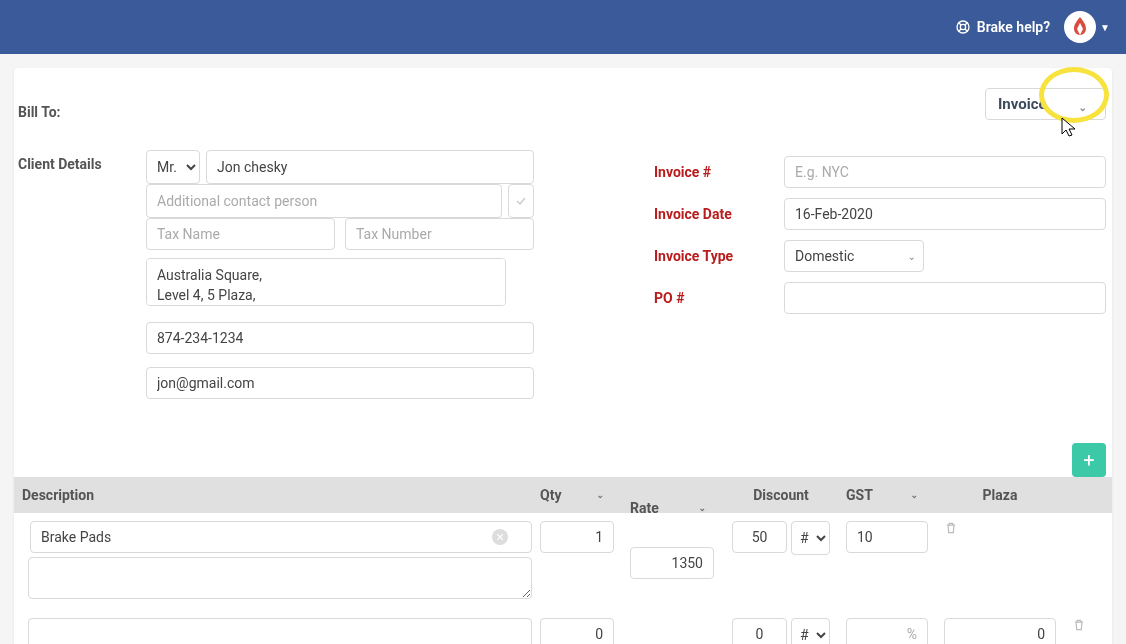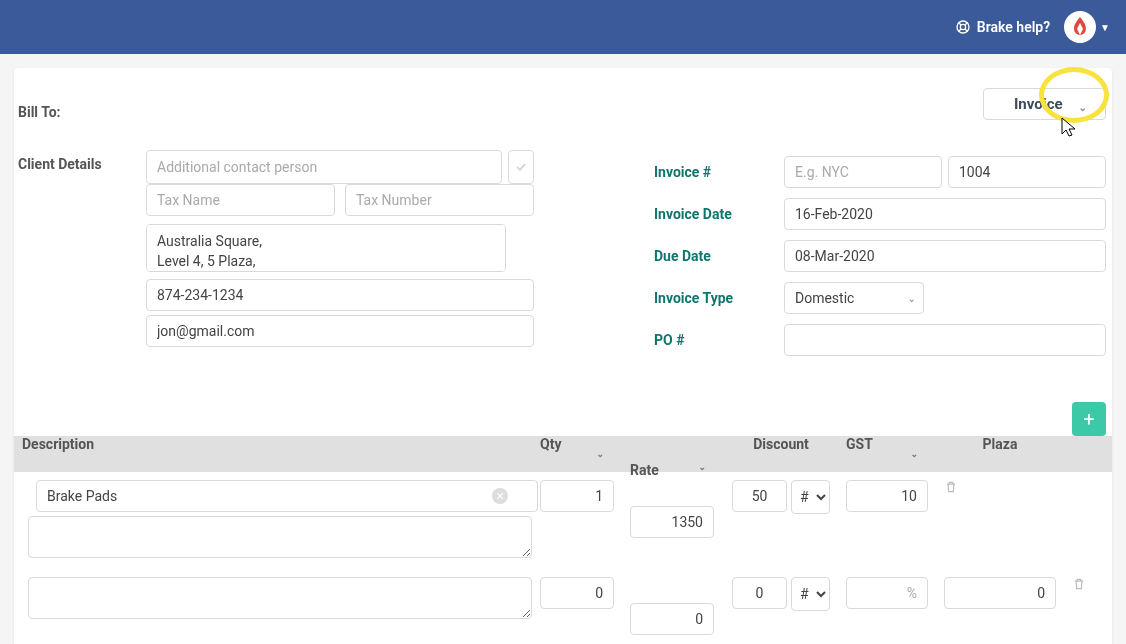--- a/index.html
+++ b/index.html
@@ -50,26 +50,26 @@
 
   .row { display: flex; margin-bottom: 8px; }
   .label-col { width: 128px; font-weight: 700; color: #555; font-size: 14px; padding-top: 6px; }
   .control-col { flex: 1; }
 
   .invoice-type-pill {
     position: absolute;
     right: 6px; top: -10px;
     border: 1px solid #d9d9d9;
     border-radius: 4px;
-    padding: 6px 18px 6px 30px;
+    padding: 6px 18px 6px 12px;
     font-weight: 700;
     color: #3d4a5c;
     background: #fff;
     cursor: pointer;
-    display: flex; align-items: flex-end; gap: 16px;
+    display: flex; align-items: flex-end; gap: 32px;
     font-size: 15px;
   }
   .highlight-circle {
     position: absolute;
     right: -4px; top: -22px;
     width: 70px; height: 56px;
     border: 5px solid #f7e23e;
     border-radius: 50%;
     pointer-events: none;
     z-index: 2;
@@ -105,24 +105,24 @@
   .check-btn {
     width: 28px; height: 34px; border: 1px solid #d9d9d9; border-radius: 4px;
     display: flex; align-items: center; justify-content: center; color: #ccc;
     cursor: pointer;
     background: #fff;
   }
   .line3 { display: flex; gap: 10px; margin-bottom: 8px; }
   .tax-name { width: 86px; }
   .tax-number { width: 266px; }
   .address-area { width: 360px; height: 48px; font-size: 14px; line-height: 1.4; overflow-y: scroll; }
-  .phone-input, .email-input { width: 328px; margin-top: 4px; }
+  .phone-input, .email-input { width: 328px; margin-top: 13px; }
 
   .right-row { display: flex; align-items: center; margin-bottom: 10px; }
-  .right-label { width: 130px; font-weight: 700; color: #0f766e; }
+  .right-label { width: 130px; font-weight: 700; color: #b91c1c; }
   .right-ctrl { flex: 1; display: flex; gap: 6px; }
   .prefix-input { width: 68px; color: #aaa; }
   .num-input { width: 66px; }
   .date-input, .due-input, .type-select, .po-input { width: 140px; }
   .type-select { padding: 7px 8px; position: relative; }
   .select-wrap { position: relative; width: 140px; }
   .select-caret { position: absolute; right: 8px; top: 50%; transform: translateY(-50%); pointer-events: none; color: #888; font-size: 10px; }
 
   .add-row-btn {
     position: absolute;
@@ -135,41 +135,42 @@
     display: flex; align-items: center; justify-content: center;
     font-size: 20px; font-weight: 400;
     cursor: pointer;
   }
 
   .items-table { margin-top: 48px; width: 100%; }
   .thead {
     display: flex;
     background: #e0e0e0;
     height: 36px;
+    align-items: center;
     font-weight: 700;
     color: #555;
   }
   .thead .th, .trow .td { padding: 0 8px; }
   .col-desc { width: 518px; padding-left: 10px; }
   .col-qty { width: 90px; text-align: left; position: relative; }
   .col-rate { width: 102px; text-align: left; position: relative; margin-top: 26px; }
   .col-disc { width: 114px; text-align: center; }
   .col-gst { width: 98px; text-align: left; position: relative; }
   .col-amt { width: 128px; text-align: center; }
   .col-trash { width: 26px; }
   .th-caret { position: absolute; right: 18px; top: 50%; transform: translateY(-50%); font-size: 9px; color: #777; }
 
   .trow { display: flex; padding: 8px 0; align-items: flex-start; }
-  .desc-input { width: 504px; margin-left: 14px; }
+  .desc-input { width: 504px; margin-left: 8px; }
   .desc-extra { width: 504px; height: 42px; margin-left: 6px; margin-top: 4px; resize: both; }
   .num-cell { width: 72px; text-align: right; }
   .disc-wrap { display: flex; gap: 4px; align-items: flex-start; justify-content: center; }
   .disc-num { width: 50px; text-align: center; }
   .disc-unit { width: 40px; padding: 7px 4px; }
-  .gst-num { width: 78px; text-align: right; }
+  .gst-num { width: 78px; }
   .amt-cell {
     width: 116px; text-align: right; background: #eee;
   }
   .trash-icon { color: #bbb; cursor: pointer; padding-top: 6px; }
   .desc-x { position: relative; }
   .clear-x {
     position: absolute; right: 16px; top: 8px;
     width: 16px; height: 16px; border-radius: 50%; background: #ddd;
     color: #fff; font-size: 11px;
     display: flex; align-items: center; justify-content: center; cursor: pointer;
@@ -217,20 +218,26 @@
     </svg>
 
     <div class="left-col">
       <div class="row">
         <div class="label-col">Bill To:</div>
       </div>
       <div style="height:22px;"></div>
       <div class="row">
         <div class="label-col">Client Details</div>
         <div class="control-col">
+          <div style="display:flex;">
+            <select class="salut-select">
+              <option>Mr.</option>
+            </select>
+            <input type="text" class="name-input" value="Jon chesky" style="">
+          </div>
           <div class="line2">
             <input type="text" class="addl-contact" placeholder="Additional contact person" style="">
             <div class="check-btn">
               <svg width="12" height="12" viewBox="0 0 24 24">
                   <path d="M4 12 L10 18 L20 6" stroke="#ccc" stroke-width="3" fill="none"></path>
                 </svg>
             </div>
           </div>
           <div class="line3">
             <input type="text" class="tax-name" placeholder="Tax Name" style="">
@@ -243,33 +250,26 @@
         </div>
       </div>
     </div>
 
     <div class="right-col">
       <div style="height:58px;"></div>
       <div class="right-row">
         <div class="right-label">Invoice #</div>
         <div class="right-ctrl">
           <input type="text" class="prefix-input" placeholder="E.g. NYC" style="">
-          <input type="text" class="num-input" value="1004" style="">
         </div>
       </div>
       <div class="right-row">
         <div class="right-label">Invoice Date</div>
         <div class="right-ctrl">
           <input type="text" class="date-input" value="16-Feb-2020" style="">
-        </div>
-      </div>
-      <div class="right-row">
-        <div class="right-label">Due Date</div>
-        <div class="right-ctrl">
-          <input type="text" class="due-input" value="08-Mar-2020" style="">
         </div>
       </div>
       <div class="right-row">
         <div class="right-label">Invoice Type</div>
         <div class="right-ctrl">
           <div class="select-wrap">
             <input type="text" class="type-select" readonly="" value="Domestic" style="">
             <span class="select-caret">⌄</span>
           </div>
         </div>

